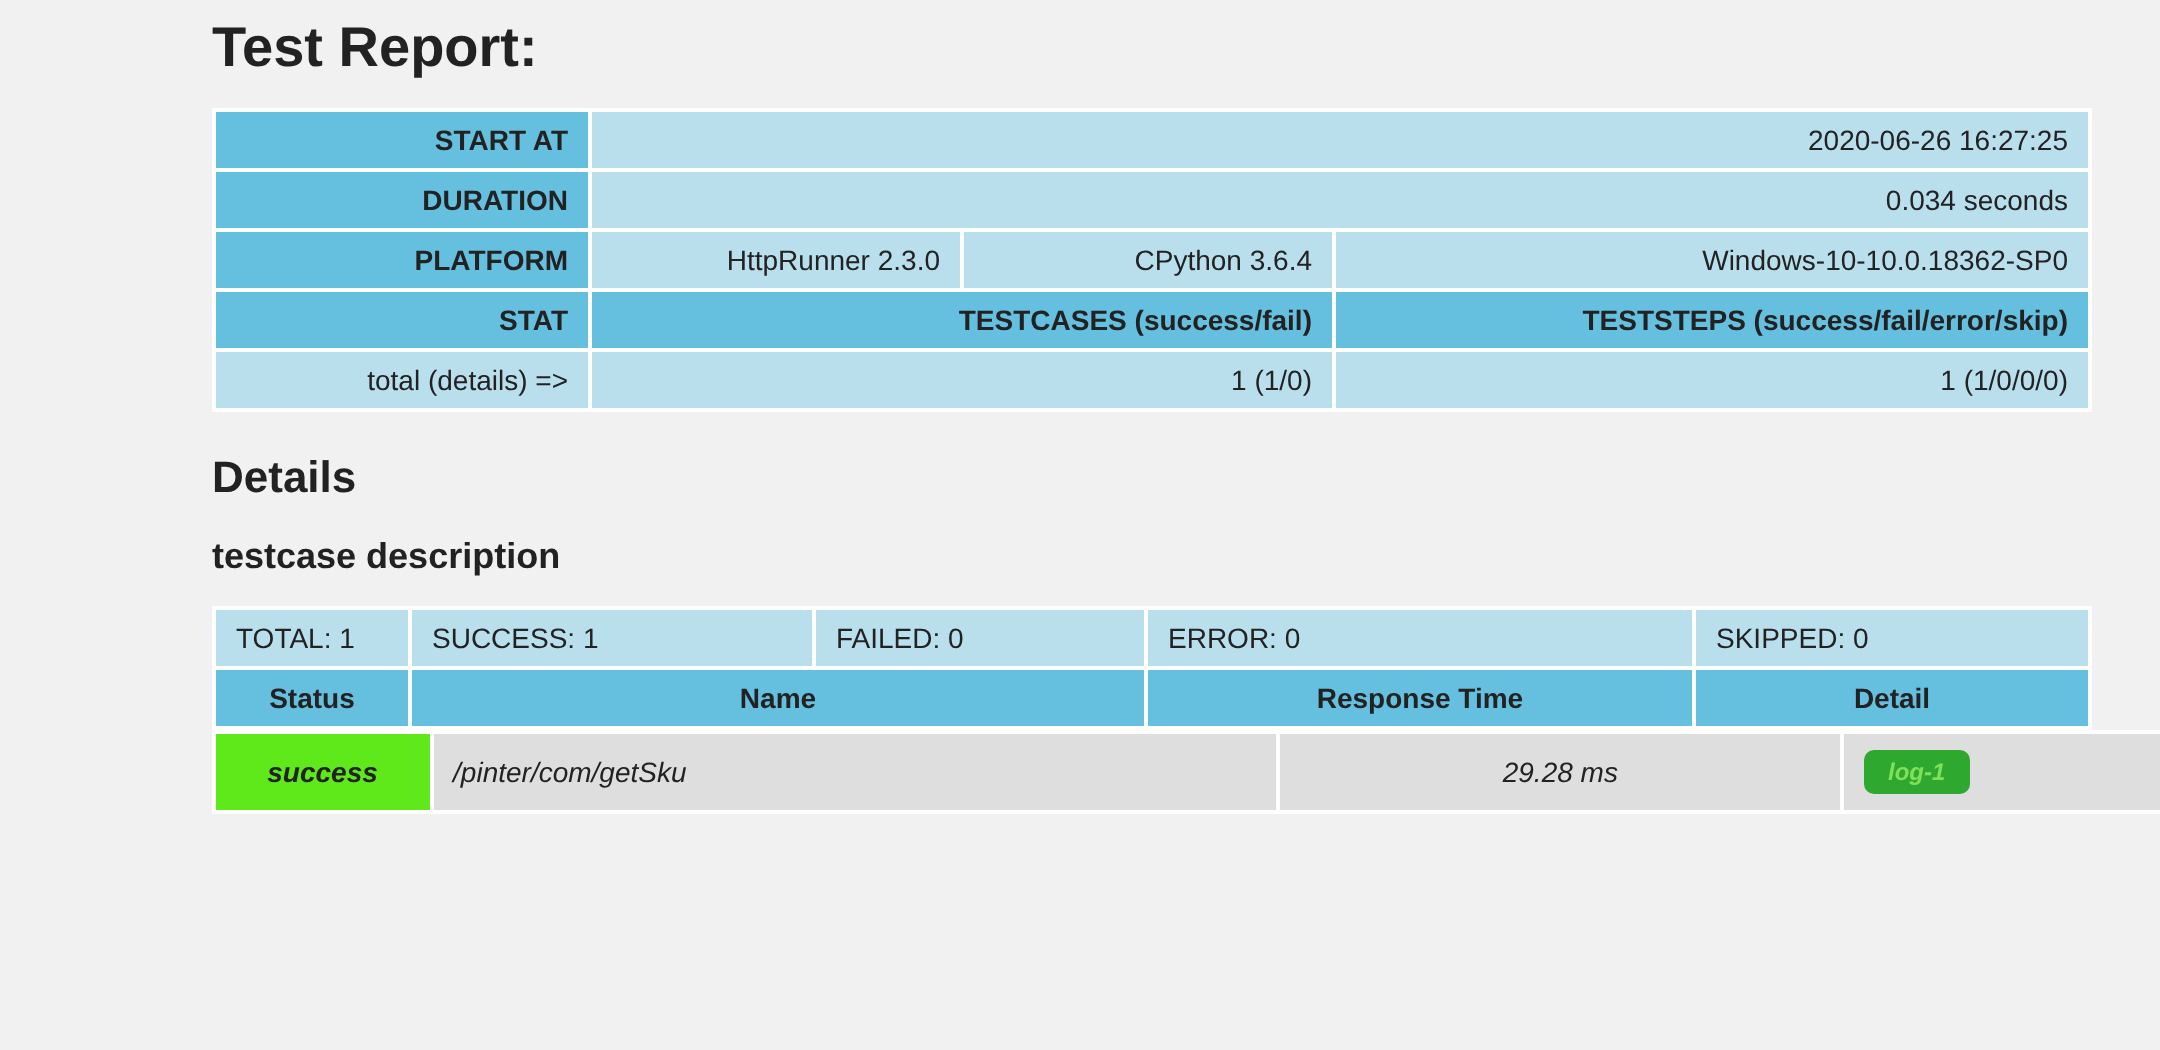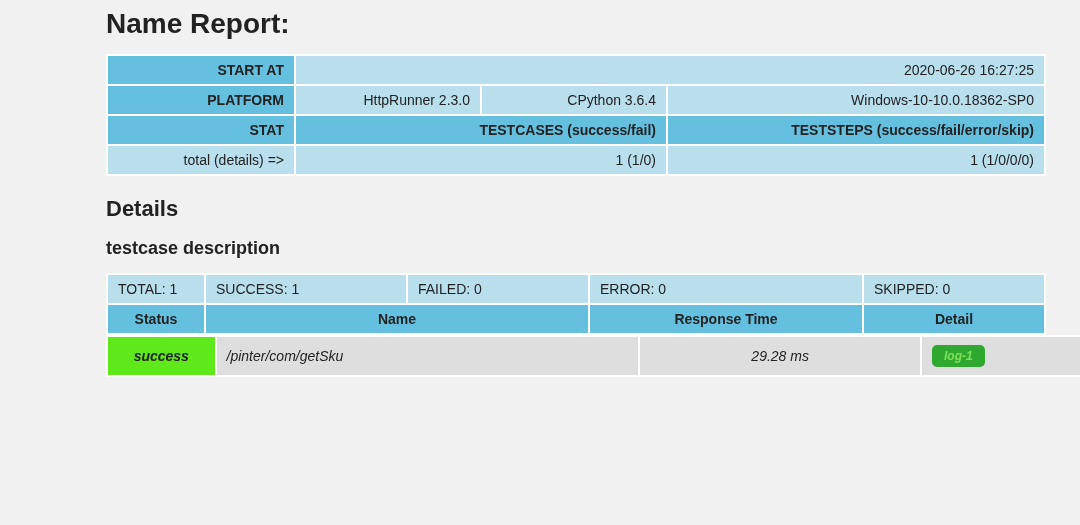--- a/index.html
+++ b/index.html
@@ -126,30 +126,34 @@
     padding:4px 12px;
     border-radius:5px;
     cursor:pointer;
     user-select:none;
   }
 </style>
 </head>
 <body>
 
 <div class="page">
-  <h1 class="title">Name Report:</h1>
+  <h1 class="title">Test Report:</h1>
 
 
   <table class="summary">
     <tbody>
         <tr>
       <th class="label">START AT</th>
       <td class="val" colspan="3">2020-06-26 16:27:25</td>
     </tr>
     <tr>
+      <th class="label">DURATION</th>
+      <td class="val" colspan="3">0.034 seconds</td>
+    </tr>
+    <tr>
       <th class="label">PLATFORM</th>
       <td class="val" style="width:184px">HttpRunner 2.3.0</td>
       <td class="val" style="width:184px">CPython 3.6.4</td>
       <td class="val">Windows-10-10.0.18362-SP0</td>
     </tr>
     <tr>
       <th class="label">STAT</th>
       <td class="stathead" colspan="2">TESTCASES (success/fail)</td>
       <td class="stathead">TESTSTEPS (success/fail/error/skip)</td>
     </tr>
@@ -163,21 +167,21 @@
 
   <h2 class="section" style="margin-top:20px">Details</h2>
 
   <h3 class="sub">testcase description</h3>
 
   <table class="stats">
     <tbody>
         <tr>
       <td style="width:96px">TOTAL: 1</td>
       <td style="width:200px">SUCCESS: 1</td>
-      <td style="width:180px">FAILED: 0</td>
+      <td style="width:164px">FAILED: 0</td>
       <td style="width:272px">ERROR: 0</td>
       <td>SKIPPED: 0</td>
     </tr>
     <tr>
       <th>Status</th>
       <th colspan="2">Name</th>
       <th>Response Time</th>
       <th>Detail</th>
     </tr>
   </tbody>

